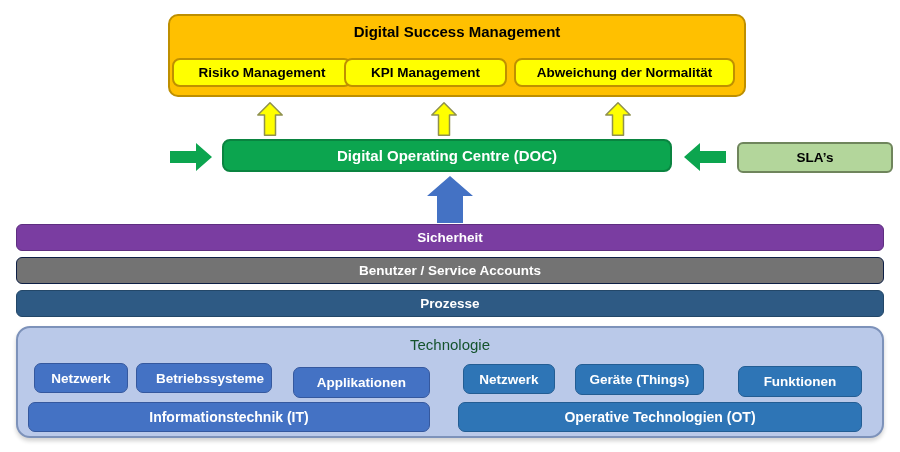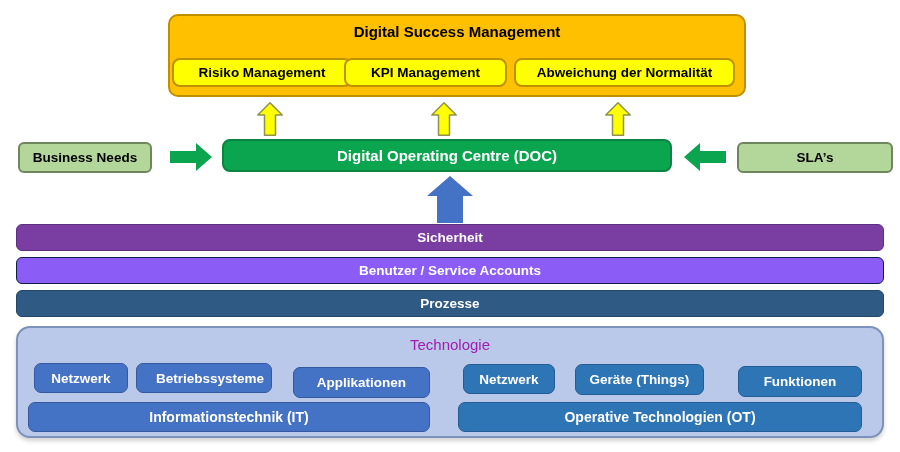--- a/index.html
+++ b/index.html
@@ -33,30 +33,30 @@
     background:#0CA54F;border:2px solid #0A8440;border-radius:8px;
     color:#fff;font-weight:bold;font-size:15px;
   }
 
   
   .layer{
     left:16px;width:868px;height:27px;border-radius:6px;
     color:#fff;font-weight:bold;font-size:13.5px;
   }
   .layer-1{top:224px;background:#7A3DA1;border:1px solid #5E2E80;}
-  .layer-2{top:257px;background:#8b5cf6;border:1px solid #0D1F45;}
+  .layer-2{top:257px;background:#737373;border:1px solid #0D1F45;}
   .layer-3{top:290px;background:#2E5A84;border:1px solid #234768;}
 
   
   .tech{
     left:16px;top:326px;width:868px;height:112px;
     background:#BAC9E9;border:2px solid #7D92BA;border-radius:14px;
     box-shadow:0 3px 4px rgba(0,0,0,0.18);
   }
-  .tech-title{left:16px;top:334px;width:868px;height:20px;font-size:15px;color:#a21caf;}
+  .tech-title{left:16px;top:334px;width:868px;height:20px;font-size:15px;color:#14532d;}
   .tile-it{background:#4472C4;border:1.5px solid #35589E;}
   .tile-ot{background:#2E75B6;border:1.5px solid #235D93;}
   .tile{
     border-radius:7px;color:#fff;font-weight:bold;font-size:13.5px;
   }
   .wide-bar{
     top:402px;height:30px;border-radius:7px;color:#fff;font-weight:bold;font-size:14px;
   }
 </style>
 </head>
@@ -73,21 +73,20 @@
   <svg class="abs" style="left:257px;top:102px;" width="26" height="34" viewBox="0 0 26 34">
     <polygon points="13,0.8 25.2,13 18.5,13 18.5,33.2 7.5,33.2 7.5,13 0.8,13" fill="#FFFF00" stroke="#8F914D" stroke-width="1.5" stroke-linejoin="round"></polygon>
   </svg>
   <svg class="abs" style="left:431px;top:102px;" width="26" height="34" viewBox="0 0 26 34">
     <polygon points="13,0.8 25.2,13 18.5,13 18.5,33.2 7.5,33.2 7.5,13 0.8,13" fill="#FFFF00" stroke="#8F914D" stroke-width="1.5" stroke-linejoin="round"></polygon>
   </svg>
   <svg class="abs" style="left:605px;top:102px;" width="26" height="34" viewBox="0 0 26 34">
     <polygon points="13,0.8 25.2,13 18.5,13 18.5,33.2 7.5,33.2 7.5,13 0.8,13" fill="#FFFF00" stroke="#8F914D" stroke-width="1.5" stroke-linejoin="round"></polygon>
   </svg>
 
-  <div class="abs green-input center" style="left:18px;width:134px;">Business Needs</div>
 
   <svg class="abs" style="left:170px;top:143px;" width="42" height="28" viewBox="0 0 42 28">
     <polygon points="0,8 26,8 26,0 42,14 26,28 26,20 0,20" fill="#0CA54F"></polygon>
   </svg>
 
   <div class="abs doc-bar center">Digital Operating Centre (DOC)</div>
 
   <svg class="abs" style="left:684px;top:143px;" width="42" height="28" viewBox="0 0 42 28">
     <polygon points="42,8 16,8 16,0 0,14 16,28 16,20 42,20" fill="#0CA54F"></polygon>
   </svg>

